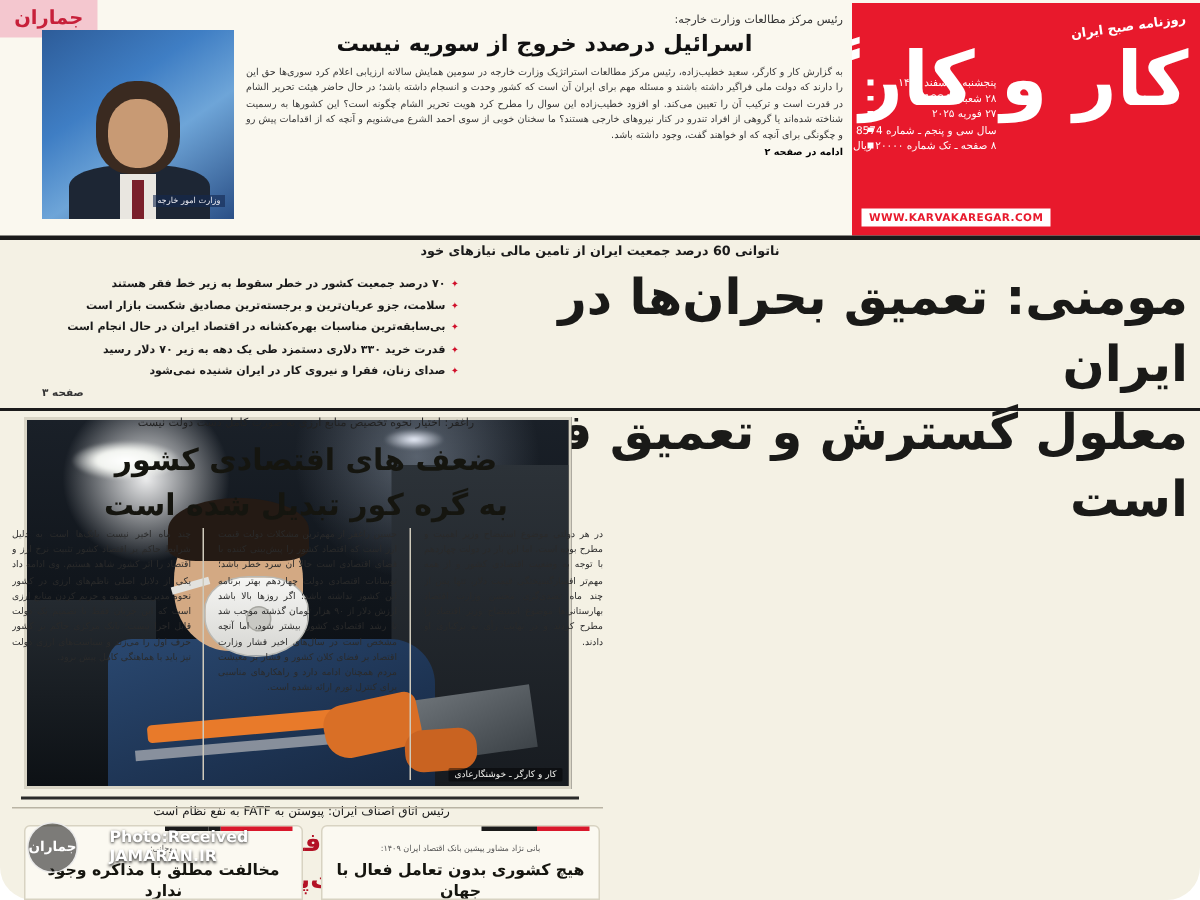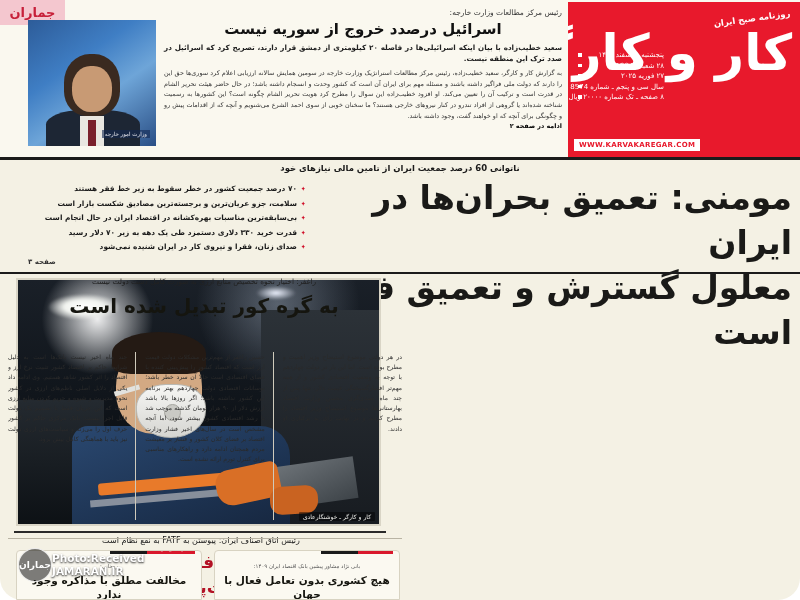--- a/index.html
+++ b/index.html
@@ -539,21 +539,21 @@
     line-height: 1.35;
   }
 
   
   .watermark {
     position: absolute;
     left: 18px; bottom: 18px;
     display: flex;
     flex-direction: row-reverse;
     align-items: center;
-    gap: 0;
+    gap: 21px;
     direction: ltr;
     z-index: 30;
   }
   .wm-circle {
     width: 34px; height: 34px;
     border-radius: 50%;
     background: rgba(20,20,20,.55);
     border: 1.5px solid rgba(255,255,255,.85);
     color: #fff;
     font-size: 9px;
@@ -590,21 +590,20 @@
         <div class="dline">۲۷ فوریه ۲۰۲۵</div>
         <div class="dline">سال سی و پنجم ـ شماره 8574</div>
         <div class="dline">۸ صفحه ـ تک شماره ۲۰۰۰۰ ریال</div>
       </div>
       <div class="masthead-url">WWW.KARVAKAREGAR.COM</div>
     </div>
 
     <div class="top-article">
       <div class="ta-kicker">رئیس مرکز مطالعات وزارت خارجه:</div>
       <div class="ta-title">اسرائیل درصدد خروج از سوریه نیست</div>
-      <div class="ta-lead">سعید خطیب‌زاده با بیان اینکه اسرائیلی‌ها در فاصله ۲۰ کیلومتری از دمشق قرار دارند، تصریح کرد که اسرائیل در صدد ترک این منطقه نیست.</div>
       <div class="ta-body">به گزارش کار و کارگر، سعید خطیب‌زاده، رئیس مرکز مطالعات استراتژیک وزارت خارجه در سومین همایش سالانه ارزیابی اعلام کرد سوری‌ها حق این را دارند که دولت ملی فراگیر داشته باشند و مسئله مهم برای ایران آن است که کشور وحدت و انسجام داشته باشد؛ در حال حاضر هیئت تحریر الشام در قدرت است و ترکیب آن را تعیین می‌کند. او افزود خطیب‌زاده این سوال را مطرح کرد هویت تحریر الشام چگونه است؟ این کشورها به رسمیت شناخته شده‌اند یا گروهی از افراد تندرو در کنار نیروهای خارجی هستند؟ ما سخنان خوبی از سوی احمد الشرع می‌شنویم و آنچه که از اقدامات پیش رو و چگونگی برای آنچه که او خواهند گفت، وجود داشته باشد.</div>
       <div class="ta-body ta-cont">ادامه در صفحه ۲</div>
     </div>
 
     <div class="top-photo">
       <div class="tp-body"></div>
       <div class="tp-shirt"></div>
       <div class="tp-tie"></div>
       <div class="tp-head"></div>
       <div class="tp-face"></div>
@@ -648,20 +647,21 @@
     <div class="bp-worker-head"></div>
     <div class="bp-hair"></div>
     <div class="bp-mask"></div>
     <div class="bp-mask-valve"></div>
     <div class="bp-strap"></div>
     <div class="bp-caption">کار و کارگر ـ خوشنگارعادی</div>
   </div>
 
   <div class="eco-kicker">راغفر: اختیار نحوه تخصیص منابع ارزی به صورت کامل دست دولت نیست</div>
   <div class="eco-head">
+    <div>ضعف های اقتصادی کشور</div>
     <div>به گره کور تبدیل شده است</div>
   </div>
 
   <div class="eco-cols">
     <div class="eco-col">در هر دولتی موضوع استیضاح وزیر اهمیت و مطرح بوده است. اما این بار در دولت چهاردهم با توجه به وضعیت اقتصادی کشور و از همه مهم‌تر افسارگسیختگی قیمت دلار، تنها پس از چند ماه تصدی‌گری محسن وزارت اقتصاد بهارستانی‌ها موضوع استیضاح وزیر اقتصاد را مطرح کردند و در نهایت رأی به برکناری او دادند.</div>
     <div class="eco-col">حسین راغفر از مهم‌ترین مشکلات دولت قیمت ارز است که اقتصاد کشور را پیش‌بینی کننده با فضای اقتصادی است حالا آن سرد خطر باشد؛ نوسانات اقتصادی دولت چهاردهم بهتر برنامه این کشور نداشته باشد؛ اگر روزها بالا باشد ارزش دلار از ۹۰ هزار تومان گذشته موجب شد تا رشد اقتصادی کشور بیشتر شود، اما آنچه مشخص است در سال‌های اخیر فشار وزارت اقتصاد بر فضای کلان کشور و فشار بر معیشت مردم همچنان ادامه دارد و راهکارهای مناسبی برای کنترل تورم ارائه نشده است.</div>
     <div class="eco-col">چند ماه اخیر نیست بانک‌ها است به دلیل شرایط حاکم بر اقتصاد کشور تثبیت نرخ ارز و اقتصاد را اثر کشور شاهد هستیم. وی ادامه داد یکی از دلایل اصلی ناظم‌های ارزی در کشور نحوه مدیریت و شیوه و حریم کردن منابع ارزی است که این جریان فقط با تصمیم یک دولت قابل اجرا نیست؛ بانک مرکزی حاکم بر کشور حرف اول را می‌زند و سیاست‌های ارزی دولت نیز باید با هماهنگی کامل پیش برود.</div>
   </div>
 
   <div class="rule-c"></div>

